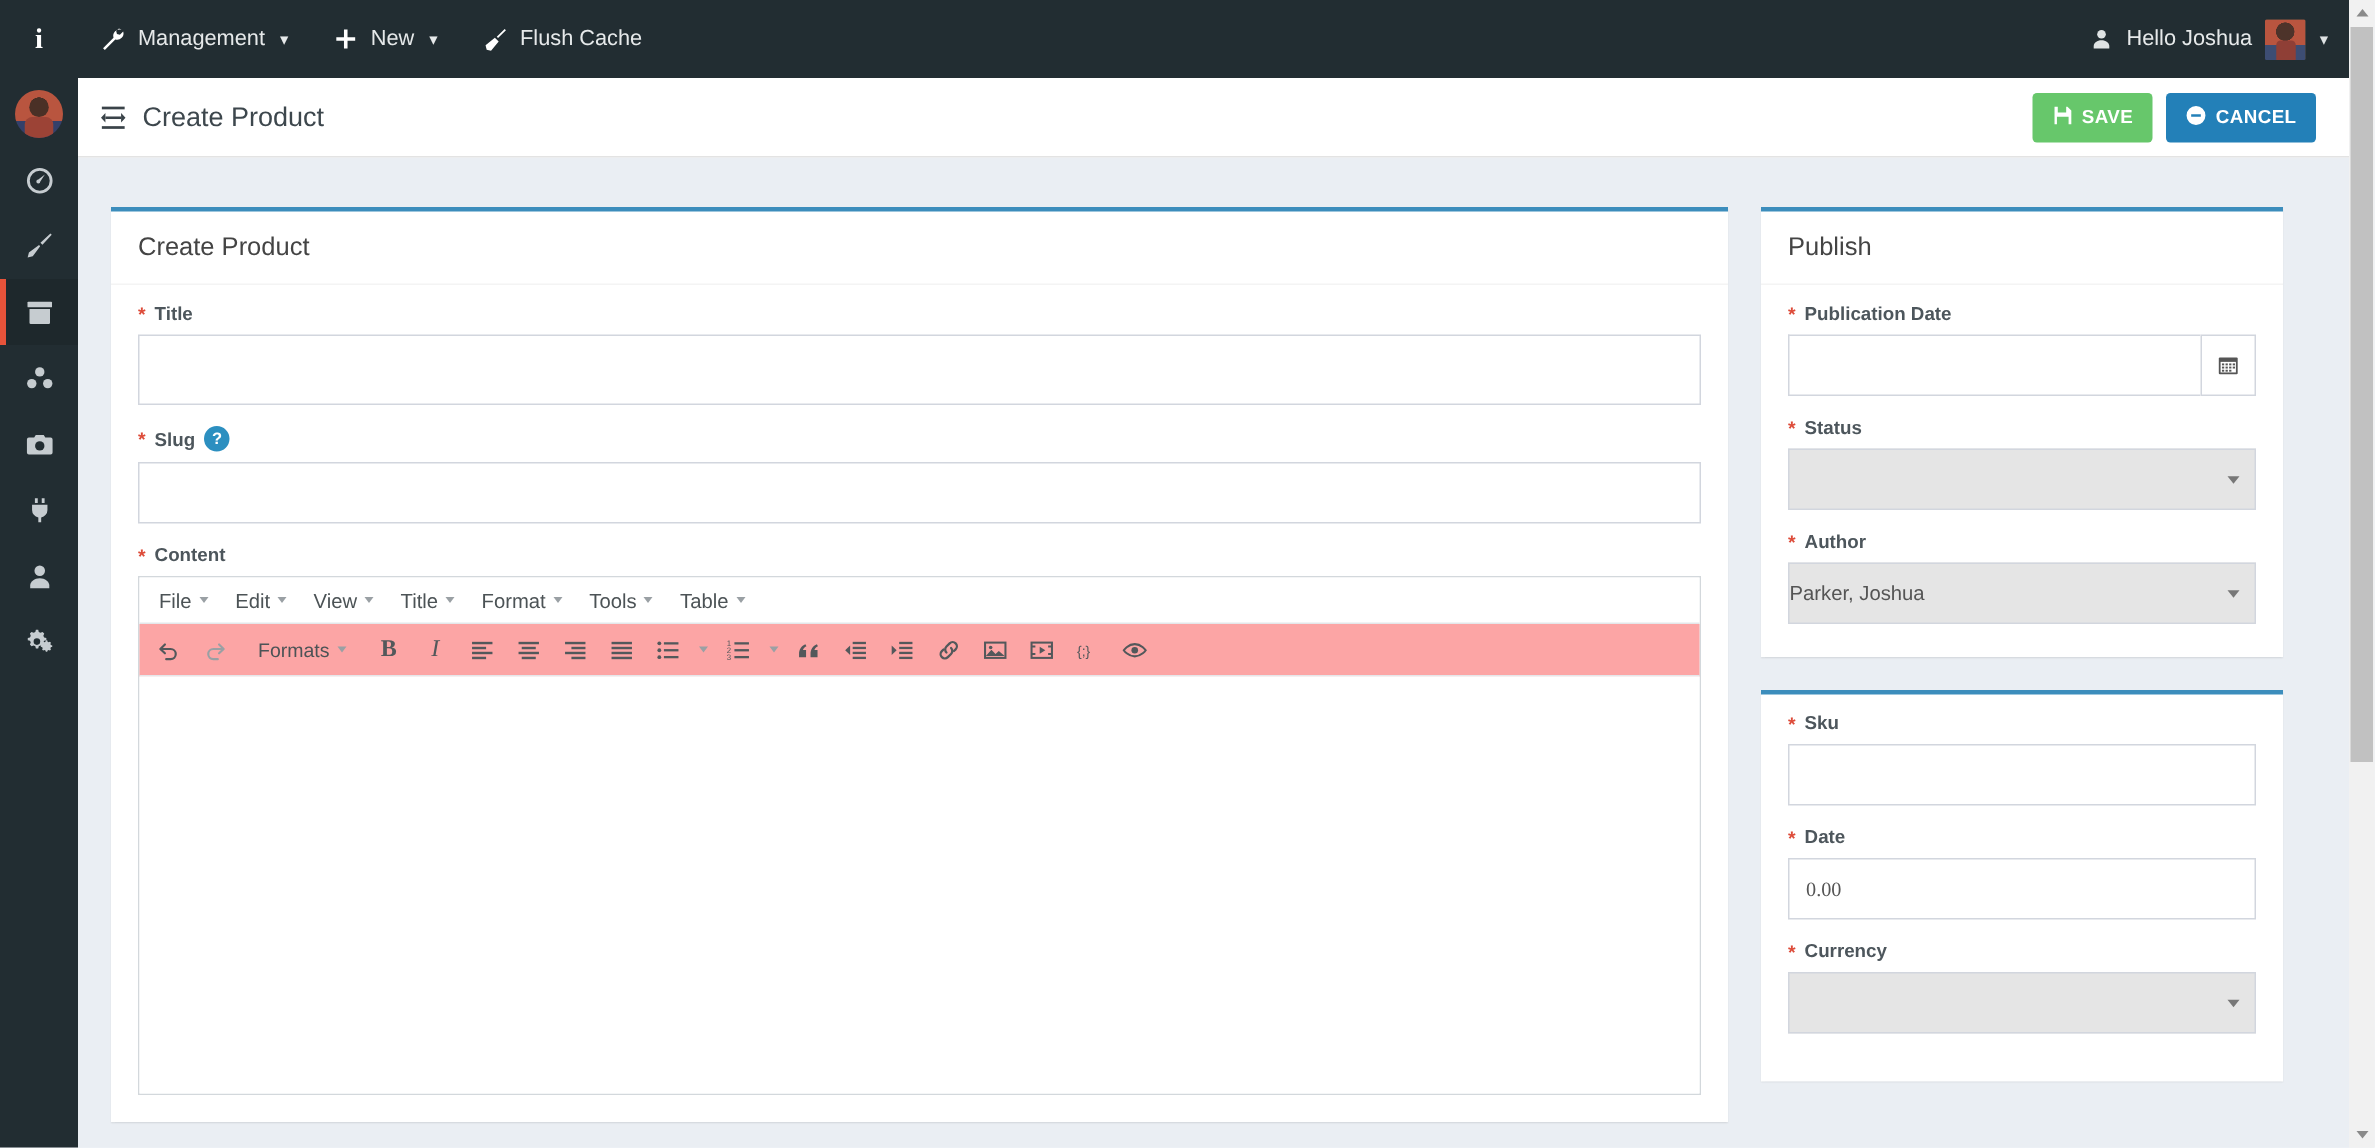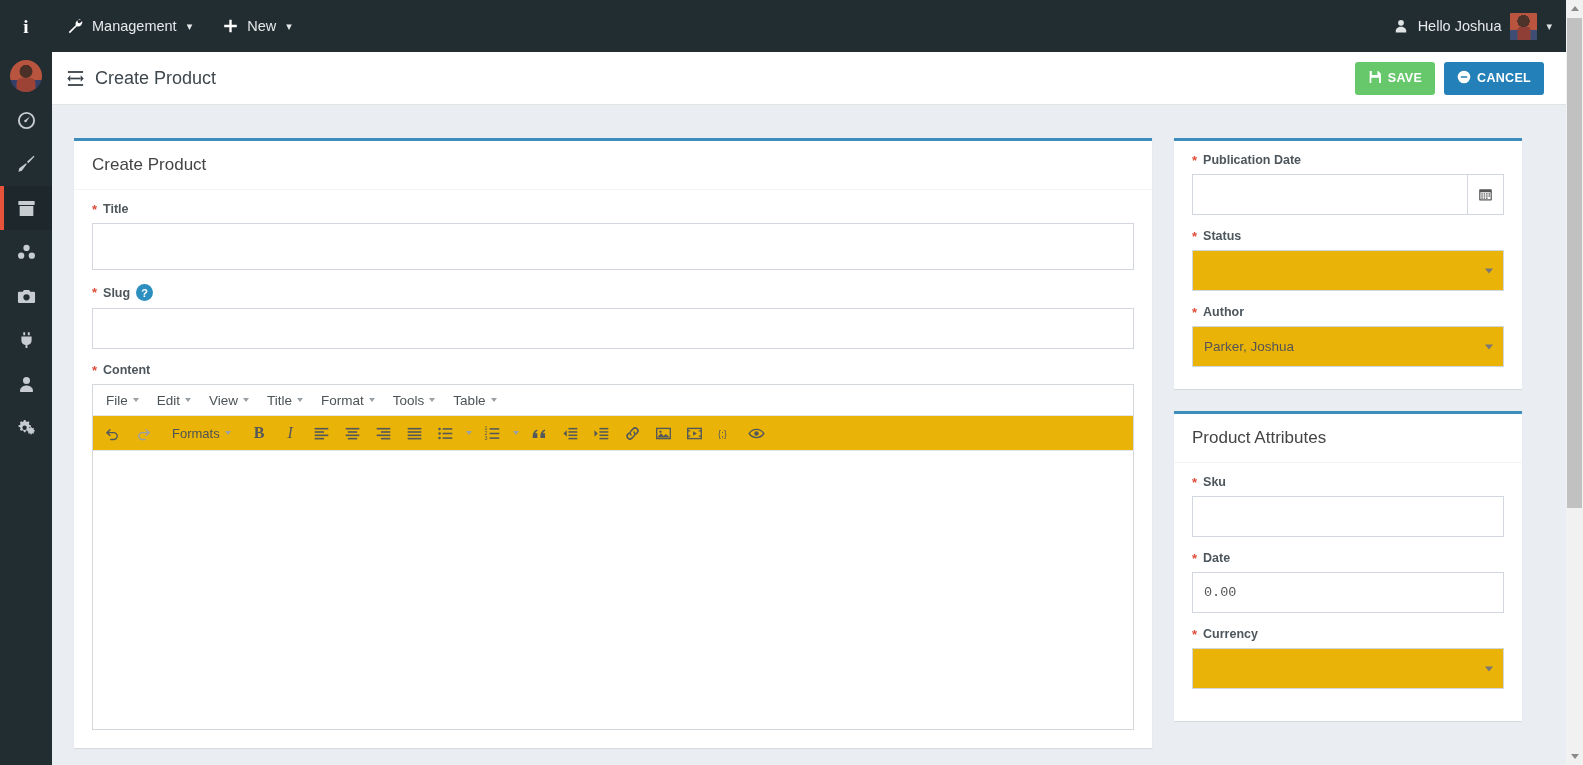--- a/index.html
+++ b/index.html
@@ -164,38 +164,38 @@
   .help-badge {
     display:inline-flex; align-items:center; justify-content:center;
     width:17px; height:17px; border-radius:50%;
     background:#2c8fc0; color:#fff; font-size:11px; font-weight:bold;
     cursor:pointer;
   }
   .form-control {
     display:block; width:100%; height:41px;
     border:1px solid #d2d6de; background:#fff;
     padding: 6px 11px; font-size:13.5px; color:#555;
-    font-family:Liberation Mono, monospace;
+    font-family:Liberation Serif, serif;
     border-radius:0; outline:none;
   }
   .form-control::placeholder { color:#aab2b8; }
   .input-group { display:flex; }
   .input-group .form-control { border-right:none; }
   .input-addon {
     width:37px; height:41px; flex:none;
     border:1px solid #d2d6de;
     background:#fff; display:flex; align-items:center; justify-content:center;
     color:#555; cursor:pointer;
   }
   .input-addon svg { width:15px; height:15px; }
   .select-ctrl {
     position:relative; height:41px;
-    border:1px solid #d2d6de; background:#eab308;
+    border:1px solid #d2d6de; background:#e5e5e5;
     display:flex; align-items:center;
-    padding: 0 28px 0 11px;
+    padding: 0 28px 0 0;
     font-size:13.5px; color:#555; cursor:pointer;
   }
   .select-ctrl .arrow {
     position:absolute; right:10px; top:50%; transform:translateY(-50%);
     width:0; height:0;
     border-left:4.5px solid transparent;
     border-right:4.5px solid transparent;
     border-top:5px solid #777;
   }
 
@@ -217,21 +217,21 @@
   .mce-cv {
     width:0; height:0;
     border-left:3.5px solid transparent;
     border-right:3.5px solid transparent;
     border-top:4px solid #9aa0a4;
   }
   .mce-toolbar {
     display:flex; align-items:center; gap:2px;
     height:35px; padding: 0 5px;
     border-bottom:1px solid #e4e7ea;
-    background:#eab308;
+    background:#fca5a5;
   }
   .tb-btn {
     width:29px; height:27px;
     display:flex; align-items:center; justify-content:center;
     color:#53585b; cursor:pointer; border-radius:3px;
   }
   .tb-btn svg { width:17px; height:17px; display:block; }
   .tb-text {
     display:flex; align-items:center; gap:5px;
     height:27px; padding:0 8px; margin:0 4px;
@@ -289,20 +289,28 @@
   <div class="nav-item">
     <span class="ico">
       <svg viewBox="0 0 20 20" fill="currentColor">
           <path d="M8.6 2h2.8v6h6v2.8h-6v6H8.6v-6h-6V8h6V2z"></path>
         </svg>
     </span>
     <span>New</span>
     <span class="caret">▾</span>
   </div>
 
+  <div class="nav-item">
+    <span class="ico">
+      <svg viewBox="0 0 20 20" fill="currentColor">
+          <path d="M18 2.6l-1-1-6.2 6 1 1L18 2.6zM9.3 8.4L2 14.4l.9 3.4 3.4.9 6-7.3-3-3z"></path>
+        </svg>
+    </span>
+    <span>Flush Cache</span>
+  </div>
 
   <div class="topbar-spacer"></div>
 
   <div class="user-block">
     <span class="user-ico">
       <svg viewBox="0 0 20 20" fill="currentColor">
           <circle cx="10" cy="6" r="3.6"></circle>
           <path d="M10 11c-3.6 0-6.5 2.2-6.5 4.9V18h13v-2.1C16.5 13.2 13.6 11 10 11z"></path>
         </svg>
     </span>
@@ -635,20 +643,23 @@
             </div>
           </div>
 
         </div>
       </div>
     </div>
 
     <div class="col-side">
 
       <div class="box">
+        <div class="box-header">
+          <div class="box-title">Publish</div>
+        </div>
         <div class="box-body">
 
           <div class="form-group">
             <div class="ctrl-label">
               <span class="req">*</span>
               <span>Publication Date</span>
             </div>
             <div class="input-group">
               <input class="form-control" type="text" value="" style="">
               <div class="input-addon">
@@ -692,23 +703,20 @@
             <div class="select-ctrl">
               <span>Parker, Joshua</span>
               <span class="arrow"></span>
             </div>
           </div>
 
         </div>
       </div>
 
       <div class="box">
-        <div class="box-header">
-          <div class="box-title">Product Attributes</div>
-        </div>
         <div class="box-body">
 
           <div class="form-group">
             <div class="ctrl-label">
               <span class="req">*</span>
               <span>Sku</span>
             </div>
             <input class="form-control" type="text" value="" style="">
           </div>
 

